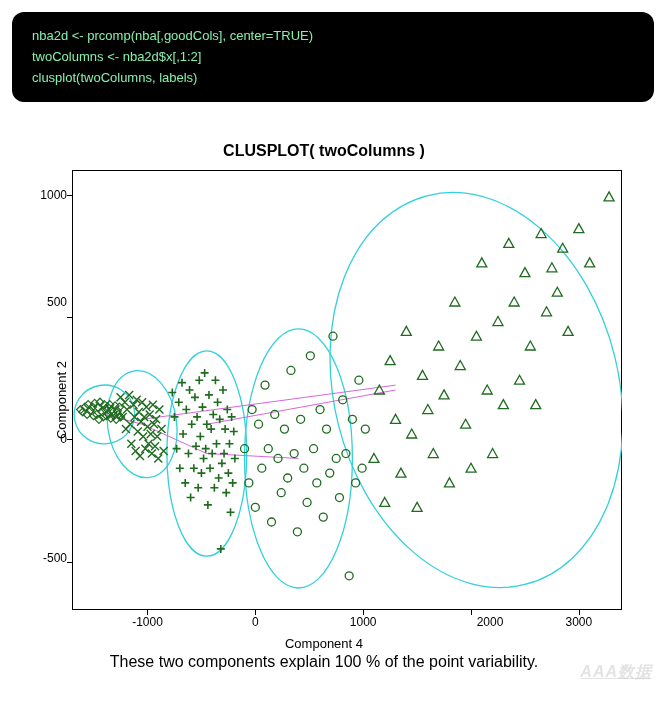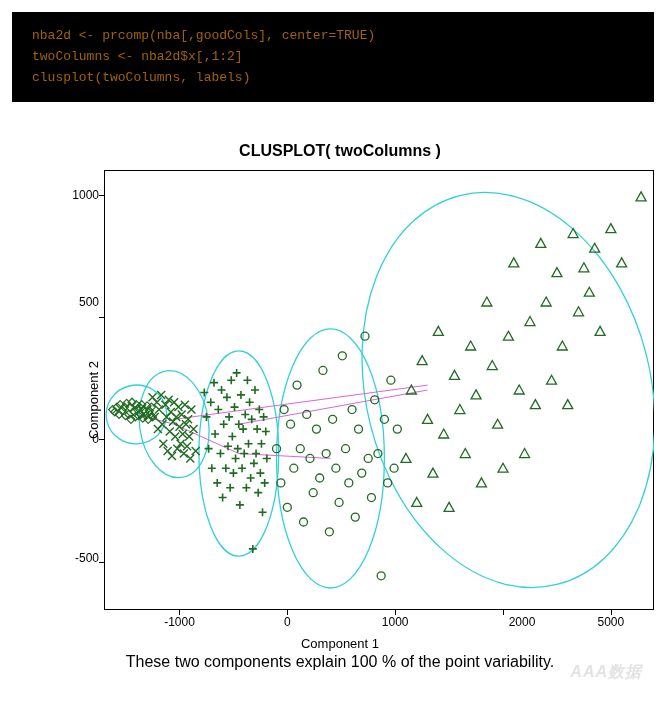--- a/index.html
+++ b/index.html
@@ -1,29 +1,29 @@
 <!DOCTYPE html>
 <html><head>
 <meta charset="utf-8">
 <style>
 * { margin: 0; padding: 0; box-sizing: border-box; }
 body { font-family: Arial, sans-serif; background: #fff; width: 666px; }
 .code-block {
   background: #000;
-  color: #a16207;
+  color: #86efac;
   padding: 14px 20px;
   margin: 12px;
-  border-radius: 0;
-  font-family: Liberation Mono, monospace;
+  border-radius: 12px;
+  font-family: Liberation Sans, sans-serif;
   font-size: 13px;
   line-height: 1.6;
   white-space: pre;
 }
 .chart-wrap {
-  padding: 10px 20px 20px 34px;
+  padding: 10px 20px 20px 2px;
   position: relative;
 }
 .chart-title {
   text-align: center;
   font-weight: bold;
   font-size: 16px;
   margin: 18px 0 10px 0;
 }
 .plot-area {
   position: relative;
@@ -70,27 +70,28 @@
 .tick-mark-y {
   position: absolute;
   left: -5px; width: 5px; height: 1px; background: #000;
 }
 .tick-mark-x {
   position: absolute;
   top: 440px; width: 1px; height: 5px; background: #000;
 }
 .watermark {
   position: absolute;
-  right: 24px;
+  right: 14px;
   bottom: 8px;
   font-size: 16px;
   font-weight: bold;
   color: rgba(200,200,200,0.5);
   font-style: italic;
   letter-spacing: 1px;
+  text-decoration: underline;
 }
 </style>
 </head>
 <body>
 
 <div class="code-block"><span>nba2d &lt;- prcomp(nba[,goodCols], center=TRUE)</span>
 <span>twoColumns &lt;- nba2d$x[,1:2]</span>
 <span>clusplot(twoColumns, labels)</span></div>
 
 <div class="chart-wrap">
@@ -316,20 +317,20 @@
       <div class="tick-y" style="top: 24.4444px;">1000</div>
       <div class="tick-mark-y" style="top: 24.4444px;"></div>
       <div class="tick-x" style="left: 75.4902px;">-1000</div>
       <div class="tick-mark-x" style="left: 75.4902px;"></div>
       <div class="tick-x" style="left: 183.333px;">0</div>
       <div class="tick-mark-x" style="left: 183.333px;"></div>
       <div class="tick-x" style="left: 291.176px;">1000</div>
       <div class="tick-mark-x" style="left: 291.176px;"></div>
       <div class="tick-x" style="left: 418px;">2000</div>
       <div class="tick-mark-x" style="left: 399.02px;"></div>
-      <div class="tick-x" style="left: 506.863px;">5000</div>
+      <div class="tick-x" style="left: 506.863px;">3000</div>
       <div class="tick-mark-x" style="left: 506.863px;"></div>
     </div>
 
-  <div class="x-label">Component 1</div>
+  <div class="x-label">Component 4</div>
   <div class="subtitle">These two components explain 100 % of the point variability.</div>
   <div class="watermark">AAA数据</div>
 </div>
 
 </body></html>

